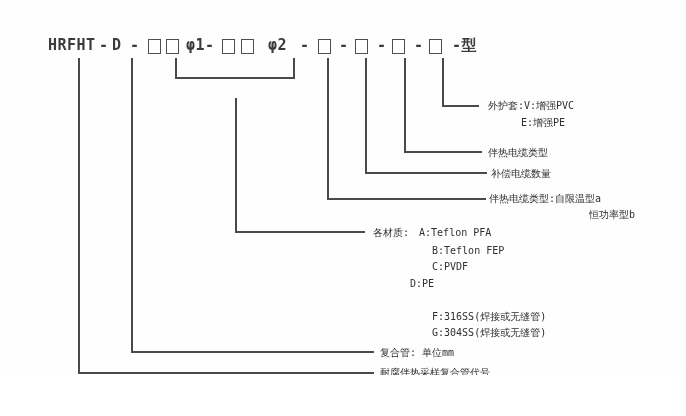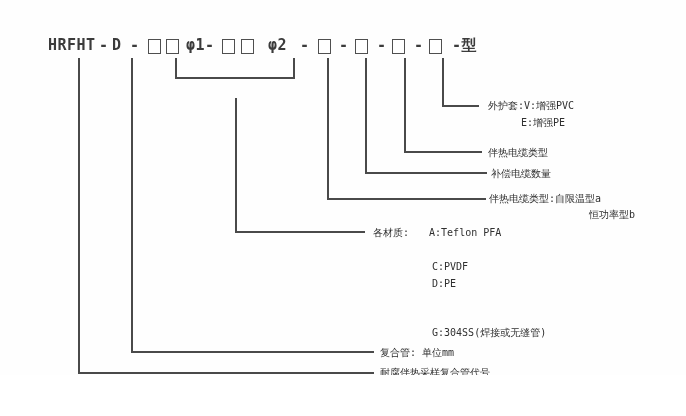--- a/index.html
+++ b/index.html
@@ -19,21 +19,21 @@
     line-height:19px;color:#3b3b3b;white-space:nowrap;
   }
   .box{
     position:absolute;top:39px;width:13px;height:15px;
     border:1.7px solid #4f4f4f;background:#ffffff;box-sizing:border-box;
   }
   .lbl{
     position:absolute;font-size:10px;line-height:16px;
     color:#2f2f2f;white-space:nowrap;
   }
-  .mat-title{margin-right:20px;}
+  .mat-title{margin-right:10px;}
 </style>
 </head>
 <body>
 
 <div class="stage">
 
   <svg class="wires" width="686" height="416">
     <polyline points="176,58 176,78 294,78 294,58"></polyline>
     <polyline points="236,98 236,232 365,232"></polyline>
     <polyline points="328,58 328,199 486,199"></polyline>
@@ -69,20 +69,22 @@
 
   <div class="lbl" style="left:488px;top:145px">伴热电缆类型</div>
   <div class="lbl" style="left:489px;top:191px">伴热电缆类型:自限温型a</div>
 
   <div class="lbl" style="left:491px;top:166px">补偿电缆数量</div>
   <div class="lbl" style="left:589px;top:207px">恒功率型b</div>
 
   <div class="lbl" style="left:373px;top:225px">
     <span class="mat-title">各材质:</span><span>A:Teflon PFA</span>
   </div>
+  <div class="lbl" style="left:432px;top:243px">B:Teflon FEP</div>
   <div class="lbl" style="left:432px;top:259px">C:PVDF</div>
-  <div class="lbl" style="left:432px;top:276px">D:PE</div>
+  <div class="lbl" style="left:410px;top:276px">D:PE</div>
+  <div class="lbl" style="left:432px;top:309px">F:316SS(焊接或无缝管)</div>
   <div class="lbl" style="left:432px;top:325px">G:304SS(焊接或无缝管)</div>
 
   <div class="lbl" style="left:380px;top:365px">耐腐伴热采样复合管代号</div>
   <div class="lbl" style="left:380px;top:345px">复合管: 单位mm</div>
 
 </div>
 
 </body></html>

